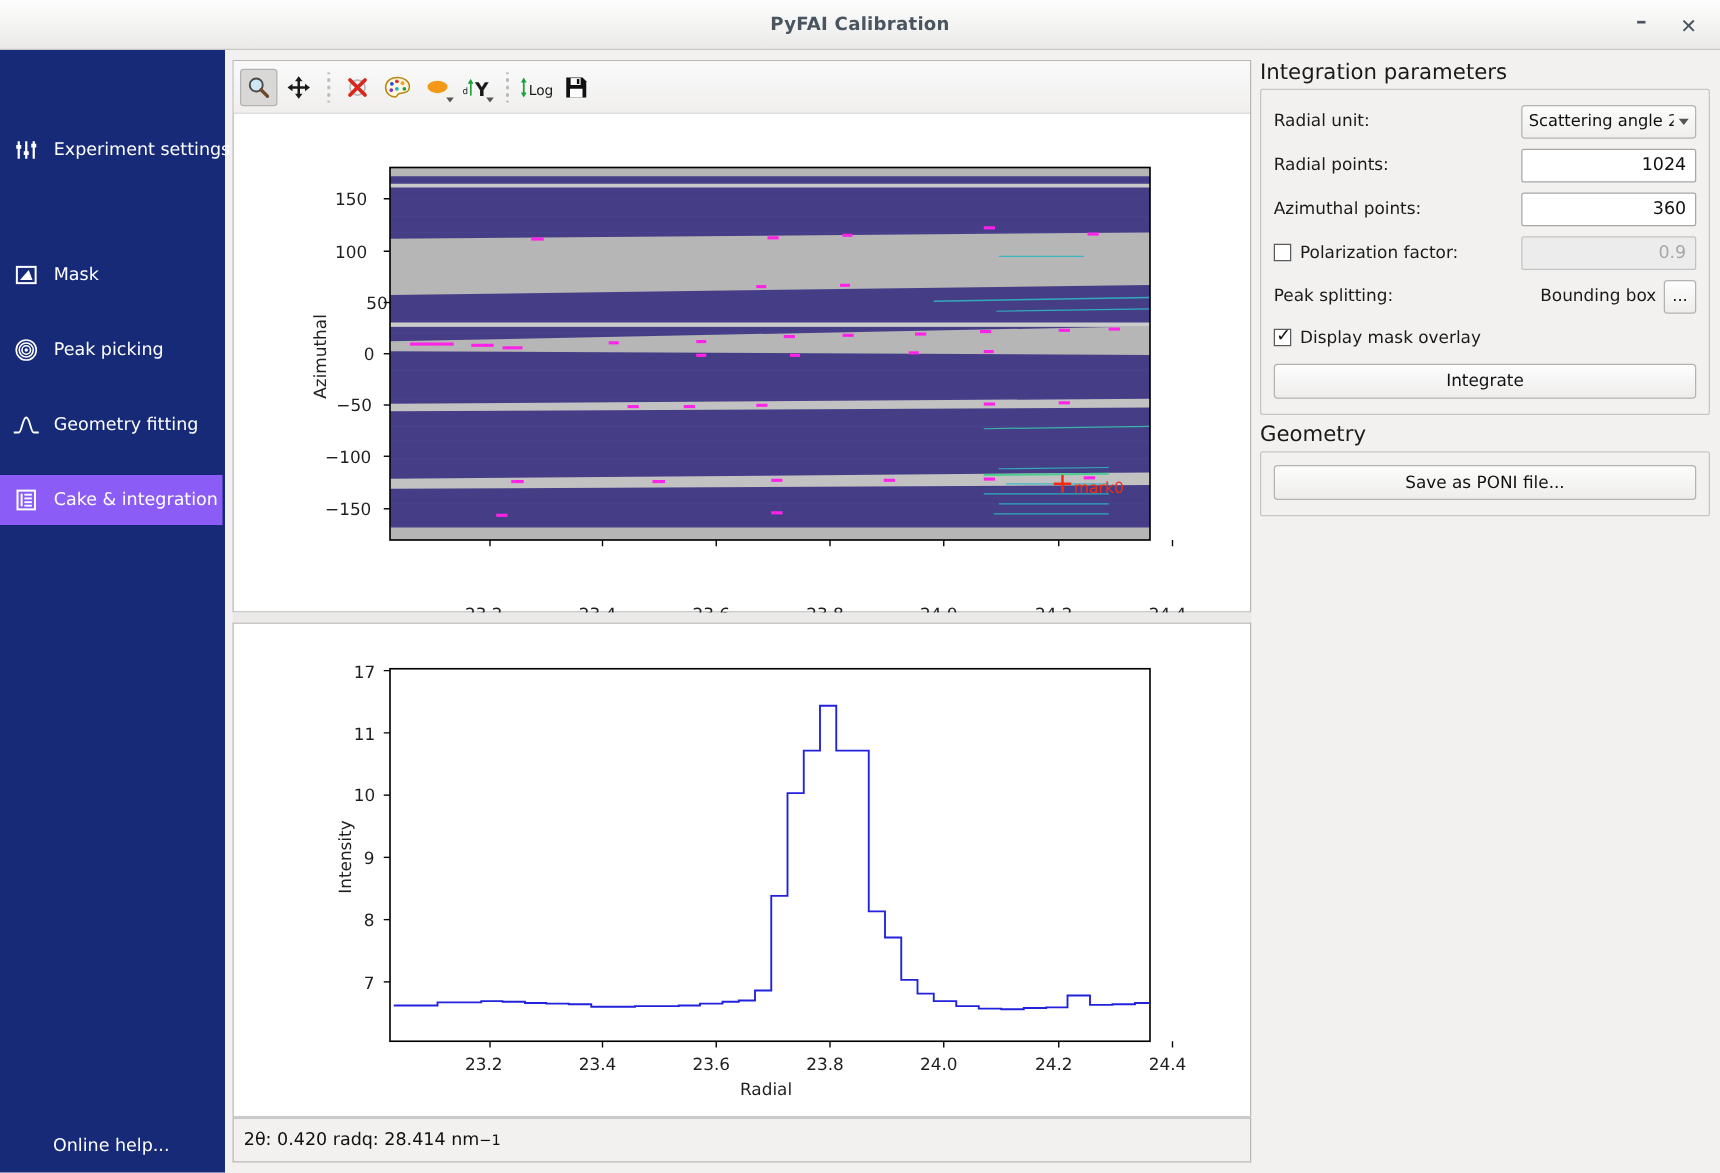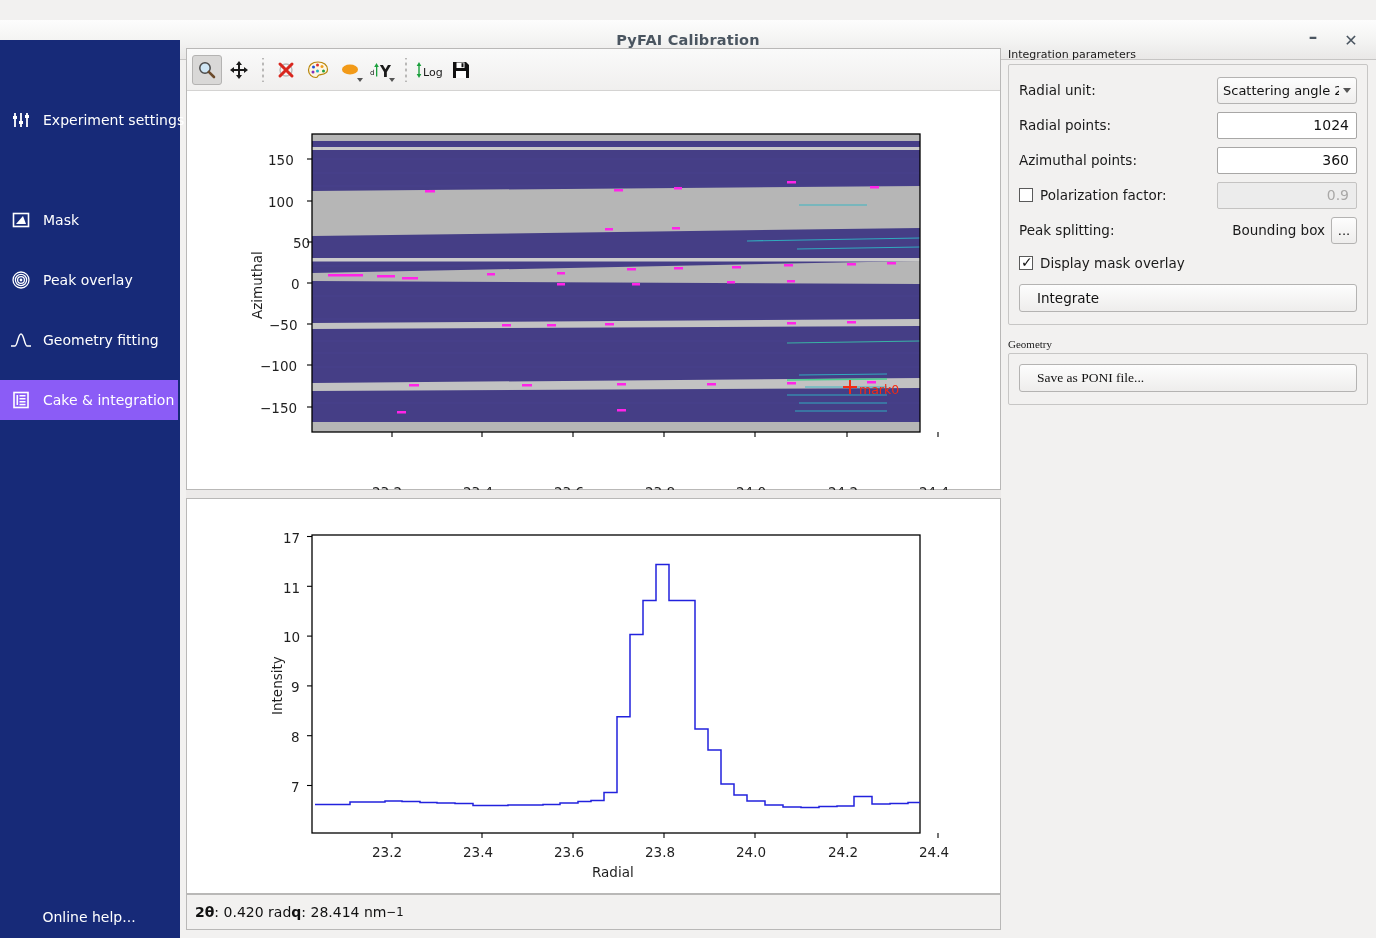--- a/index.html
+++ b/index.html
@@ -10,21 +10,21 @@
     font-size:13px;
     background:#f2f1f0;
     overflow:hidden;
     color:#1a1a1a;
   }
   
   .titlebar {
     position:absolute; left:0; top:0; width:1376px; height:40px;
     background:linear-gradient(to bottom,#fdfdfd 0%,#f3f3f2 55%,#e9e8e7 100%);
     border-bottom:1px solid #c6c5c4;
-    display:flex; align-items:center; justify-content:center;margin-top:20px;
+    display:flex; align-items:center; justify-content:center;
   }
   .titlebar .title {
     font-size:14.5px; font-weight:bold; color:#4a5560;
     letter-spacing:.2px;
   }
   .win-buttons { position:absolute; right:6px; top:0; height:40px; display:flex; align-items:center; }
   .win-btn {
     width:38px; height:40px; display:flex; align-items:center; justify-content:center;
     color:#4a5560; font-size:15px; cursor:default;
   }
@@ -93,35 +93,35 @@
   .plotframe2 {
     position:absolute; left:0; top:450px; width:815px; height:396px;
     background:#ffffff; border:1px solid #b9b8b7;
   }
   .statusbar {
     position:absolute; left:0; top:846px; width:815px; height:36px;
     background:#f2f1f0; border:1px solid #b9b8b7;
     display:flex; align-items:center; padding-left:8px;
     font-size:14px; color:#111;
   }
-  .statusbar b { font-weight:bold; }
+  .statusbar b { font-weight:normal; }
 
   
   .axes-canvas { position:absolute; left:0; top:0; width:100%; height:100%; }
   .tick-label { position:absolute; font-size:13.5px; color:#1f1f1f; white-space:nowrap; }
   .axis-title { position:absolute; font-size:13.5px; color:#1f1f1f; white-space:nowrap; }
   .axis-title.rot { transform-origin:0 0; transform:rotate(-90deg); }
 
   
   .rightpanel {
     position:absolute; left:1008px; top:48px; width:360px; height:882px;
   }
   .group { position:absolute; left:0; width:360px; }
   .group > .gtitle {
-    font-size:11px; color:#1a1a1a; padding-bottom:3px;
+    font-size:17px; color:#1a1a1a; padding-bottom:3px;
   }
   .gbody {
     border:1px solid #c7c6c5; border-radius:2px; background:transparent;
     padding:10px 10px 12px 10px;
   }
   .row { display:flex; align-items:center; height:30px; margin-bottom:5px; }
   .row .lbl { font-size:13.5px; color:#1a1a1a; flex:1; }
   .combo {
     width:140px; height:27px; border:1px solid #b4b3b2; border-radius:3px;
     background:linear-gradient(to bottom,#fdfdfd,#efeeed);
@@ -144,22 +144,22 @@
     width:14px; height:14px; border:1px solid #5a5a5a; background:#fff;
     margin-right:7px; flex:0 0 14px; position:relative; cursor:default;
   }
   .cbox.checked:after {
     content:"\2713"; position:absolute; left:1px; top:-3px;
     font-size:14px; color:#111; font-weight:bold;
   }
   .pushbtn {
     height:28px; border:1px solid #b4b3b2; border-radius:3px;
     background:linear-gradient(to bottom,#fdfdfd,#eeedec);
-    display:flex; align-items:center; 
-    font-size:13.5px; color:#111; cursor:default;padding-left:17px;
+    display:flex; align-items:center; justify-content:center;
+    font-size:13.5px; color:#111; cursor:default;
   }
   .dotsbtn {
     width:26px; height:27px; border:1px solid #b4b3b2; border-radius:3px;
     background:linear-gradient(to bottom,#fdfdfd,#eeedec);
     display:flex; align-items:center; justify-content:center;
     font-size:13px; color:#111; cursor:default; margin-left:6px;
   }
   .static-val { font-size:13.5px; color:#1a1a1a; }
 </style>
 </head>
@@ -205,21 +205,21 @@
     <span class="side-ico">
       <svg width="20" height="20" viewBox="0 0 20 20">
         <g fill="none" stroke="#fff" stroke-width="1.3">
           <circle cx="10" cy="10" r="8"></circle>
           <circle cx="10" cy="10" r="5.6"></circle>
           <circle cx="10" cy="10" r="3.4"></circle>
         </g>
         <circle cx="10" cy="10" r="1.4" fill="#fff"></circle>
       </svg>
     </span>
-    <span class="side-label">Peak overlay</span>
+    <span class="side-label">Peak picking</span>
   </div>
 
   <div class="side-item" style="top:280px">
     <span class="side-ico">
       <svg width="22" height="20" viewBox="0 0 22 20">
         <path d="M1 16 L5 16 C7.5 16 8 4 11 4 C14 4 14.5 16 17 16 L21 16" fill="none" stroke="#fff" stroke-width="1.5"></path>
       </svg>
     </span>
     <span class="side-label">Geometry fitting</span>
   </div>
@@ -575,21 +575,21 @@
         <span class="cbox checked"></span>
         <span class="lbl">Display mask overlay</span>
       </div>
 
       <div class="pushbtn">
         <span>Integrate</span>
       </div>
     </div>
   </div>
 
-  <div class="group" style="top:290px;font-family:Liberation Serif, serif;">
+  <div class="group" style="top:290px;">
     <div class="gtitle">Geometry</div>
     <div class="gbody">
       <div class="pushbtn">
         <span>Save as PONI file...</span>
       </div>
     </div>
   </div>
 </div>
 
 </body></html>

